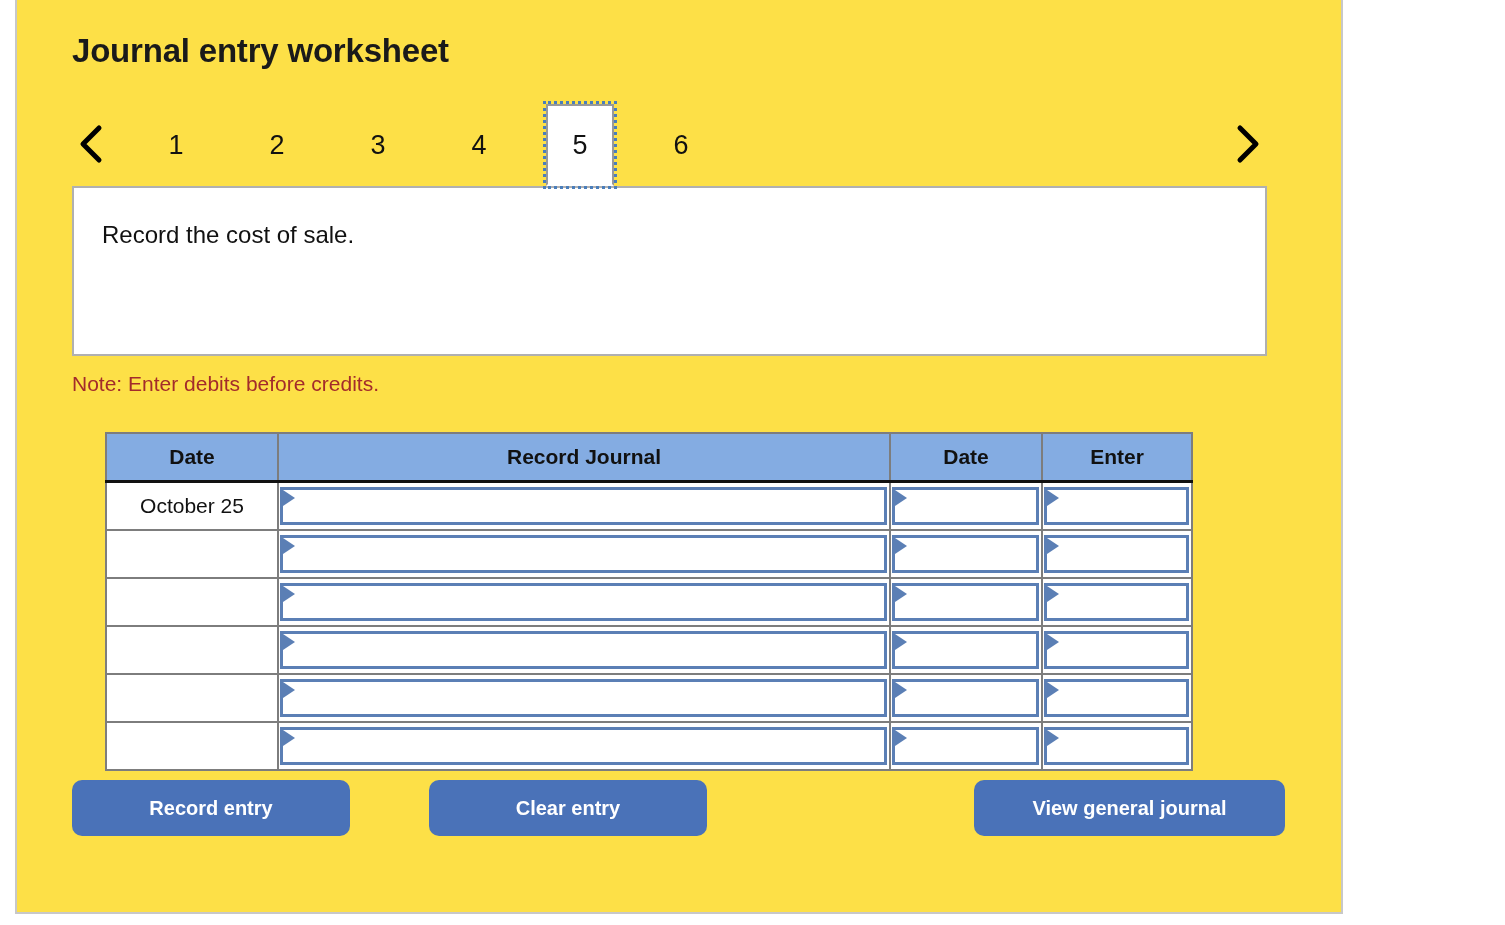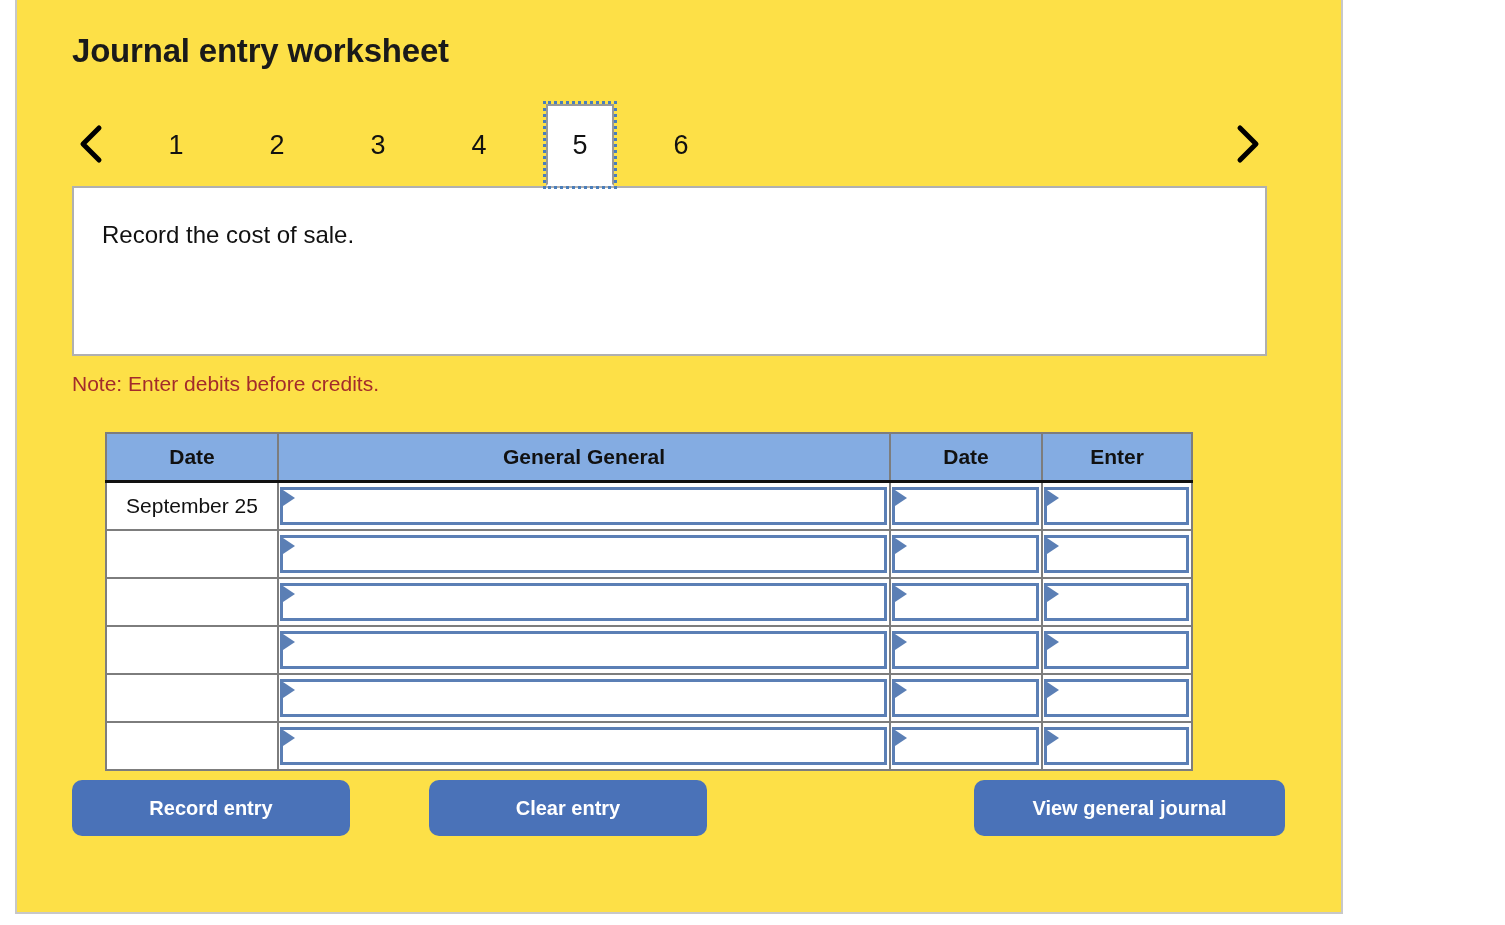--- a/index.html
+++ b/index.html
@@ -245,28 +245,28 @@
     <table id="jtable">
       <colgroup>
         <col class="col-date">
           <col class="col-gj">
           <col class="col-deb">
           <col class="col-cred">
       </colgroup>
       <thead>
         <tr>
           <th>Date</th>
-          <th>General General</th>
+          <th>Record Journal</th>
           <th>Date</th>
           <th>Enter</th>
         </tr>
       </thead>
       <tbody>
         <tr>
-          <td class="date-cell">September 25</td>
+          <td class="date-cell">October 25</td>
           <td class="fieldcell">
             <div class="field">
               <span class="marker"></span>
               <span class="fvalue"></span>
             </div>
           </td>
           <td class="fieldcell">
             <div class="field num">
               <span class="marker"></span>
               <span class="fvalue"></span>

